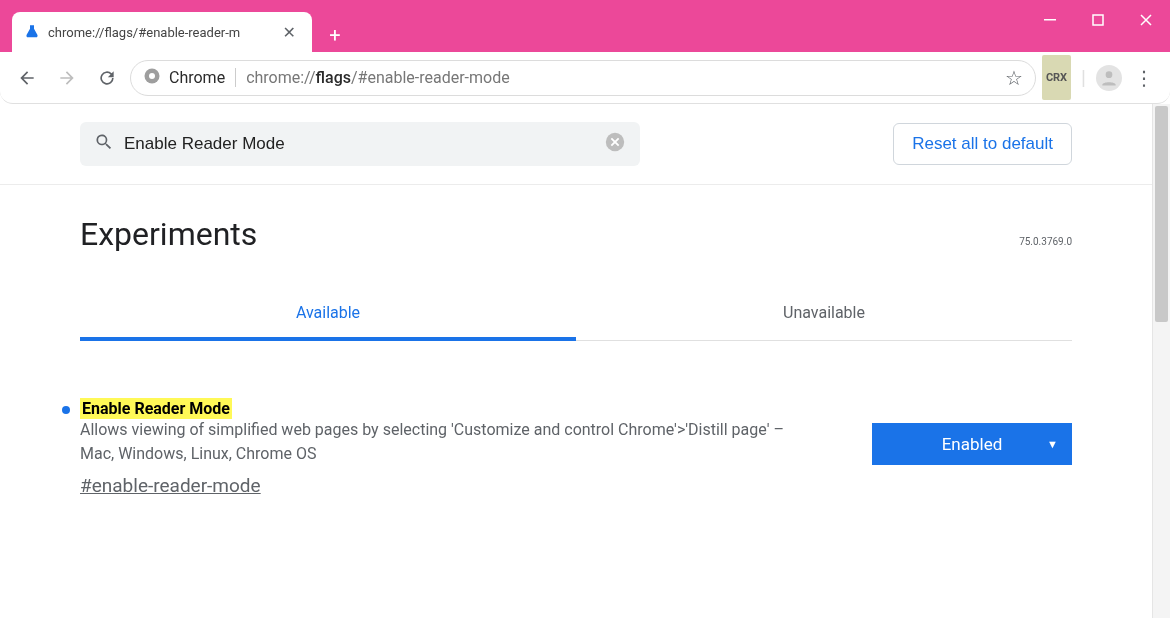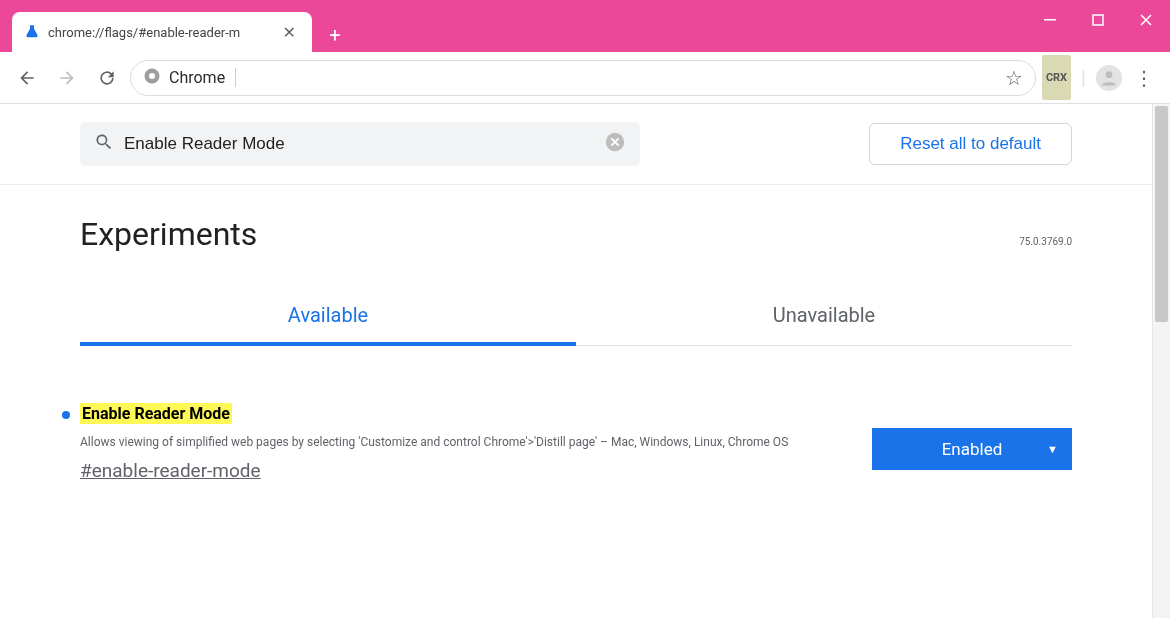--- a/index.html
+++ b/index.html
@@ -39,20 +39,21 @@
     .win-controls { margin-left:auto; display:flex; }
     .win-btn { width:48px; height:40px; display:flex; align-items:center; justify-content:center; color:#fff; cursor:pointer; }
     .toolbar {
       background: #fff;
       height: 52px;
       display:flex;
       align-items:center;
       padding: 0 10px;
       gap: 6px;
       border-bottom: 1px solid #e0e0e0;
+      border-radius: 13px;
     }
     .nav-icon { width:34px; height:34px; display:flex; align-items:center; justify-content:center; color:#5f6368; border-radius:50%; cursor:pointer; }
     .nav-icon.disabled { color:#bdbdbd; }
     .omnibox {
       flex:1;
       height:36px;
       border:1px solid #dcdcdc;
       border-radius:18px;
       display:flex;
       align-items:center;
@@ -87,37 +88,37 @@
       gap:10px;
       max-width:560px;
     }
     .search-box input {
       border:none; background:transparent; flex:1; font-size:17px; color:#222;
       outline:none;
     }
     .clear-btn { color:#9a9a9a; cursor:pointer; }
     .reset-btn {
       border:1px solid #d0d6dc; background:#fff; color:#1a73e8;
-      padding:10px 30px; border-radius:6px; font-size:17px; cursor:pointer;
+      padding:10px 18px; border-radius:6px; font-size:17px; cursor:pointer;
       margin-left:auto;
     }
     .page-body { padding: 30px 80px 0 80px; }
     .experiments-head { display:flex; align-items:baseline; justify-content:space-between; margin-bottom:36px;text-align:right; }
     .experiments-title { font-size:32px; color:#202124; font-weight:400; }
     .version { color:#5f6368; font-size:10px; }
     .tabs-row { display:flex; border-bottom:1px solid #e0e0e0; }
-    .flag-tab { flex:1; text-align:center; padding:14px 0 18px; font-size:20px; color:#5f6368; cursor:pointer; position:relative; }
+    .flag-tab { flex:1; text-align:center; padding:14px 0 18px; font-size:16px; color:#5f6368; cursor:pointer; position:relative; }
     .flag-tab.active { color:#1a73e8; }
     .flag-tab.active::after { content:''; position:absolute; left:0; right:0; bottom:-1px; height:4px; background:#1a73e8; }
     .flag-item { display:flex; gap:30px; margin-top:58px; align-items:flex-start;}
     .flag-text { flex:1; position:relative; }
     .flag-dot { position:absolute; left:-18px; top:7px; width:8px; height:8px; background:#1a73e8; border-radius:50%; }
     .flag-title { font-weight:700; font-size:16px; color:#202124; }
     .flag-title mark { background:#fff957; padding:1px 2px; }
-    .flag-desc { color:#5f6368; font-size:12px; margin-top:10px; line-height:1.5; max-width:720px; }
+    .flag-desc { color:#5f6368; font-size:16px; margin-top:0; line-height:1.5; max-width:720px; }
     .flag-anchor { color:#5f6368; font-size:19px; text-decoration:underline; margin-top:8px; display:inline-block; }
     .flag-select {
       background:#1a73e8; color:#fff; border:none; height:42px;
       width:200px; font-size:17px; display:flex; align-items:center;
       justify-content:center; position:relative; cursor:pointer;
       margin-top:24px;
     }
     .flag-select::after { content:'▼'; position:absolute; right:14px; font-size:11px;}
   </style>
 </head>
@@ -174,20 +175,23 @@
         </svg>
     </div>
     <div class="omnibox">
       <span>
         <svg width="18" height="18" viewBox="0 0 24 24">
             <circle cx="12" cy="12" r="10" fill="#9e9e9e"></circle>
             <circle cx="12" cy="12" r="4" fill="#fff"></circle>
           </svg>
       </span>
       <span class="omni-chrome-label">Chrome</span>
+      <span class="omni-url">
+        <span>chrome://</span><span class="bold">flags</span><span>/#enable-reader-mode</span>
+      </span>
       <div class="omni-right">
         <span style="color:#5f6368;font-size:20px;">☆</span>
       </div>
     </div>
     <span class="ext-badge">CRX</span>
     <span style="color:#e0e0e0;font-size:20px;padding:0 4px;">|</span>
     <div class="avatar">
       <svg width="20" height="20" viewBox="0 0 24 24">
           <circle cx="12" cy="8" r="4" fill="#bdbdbd"></circle>
           <path fill="#bdbdbd" d="M4 20c0-4 16-4 16 0v1H4z"></path>

